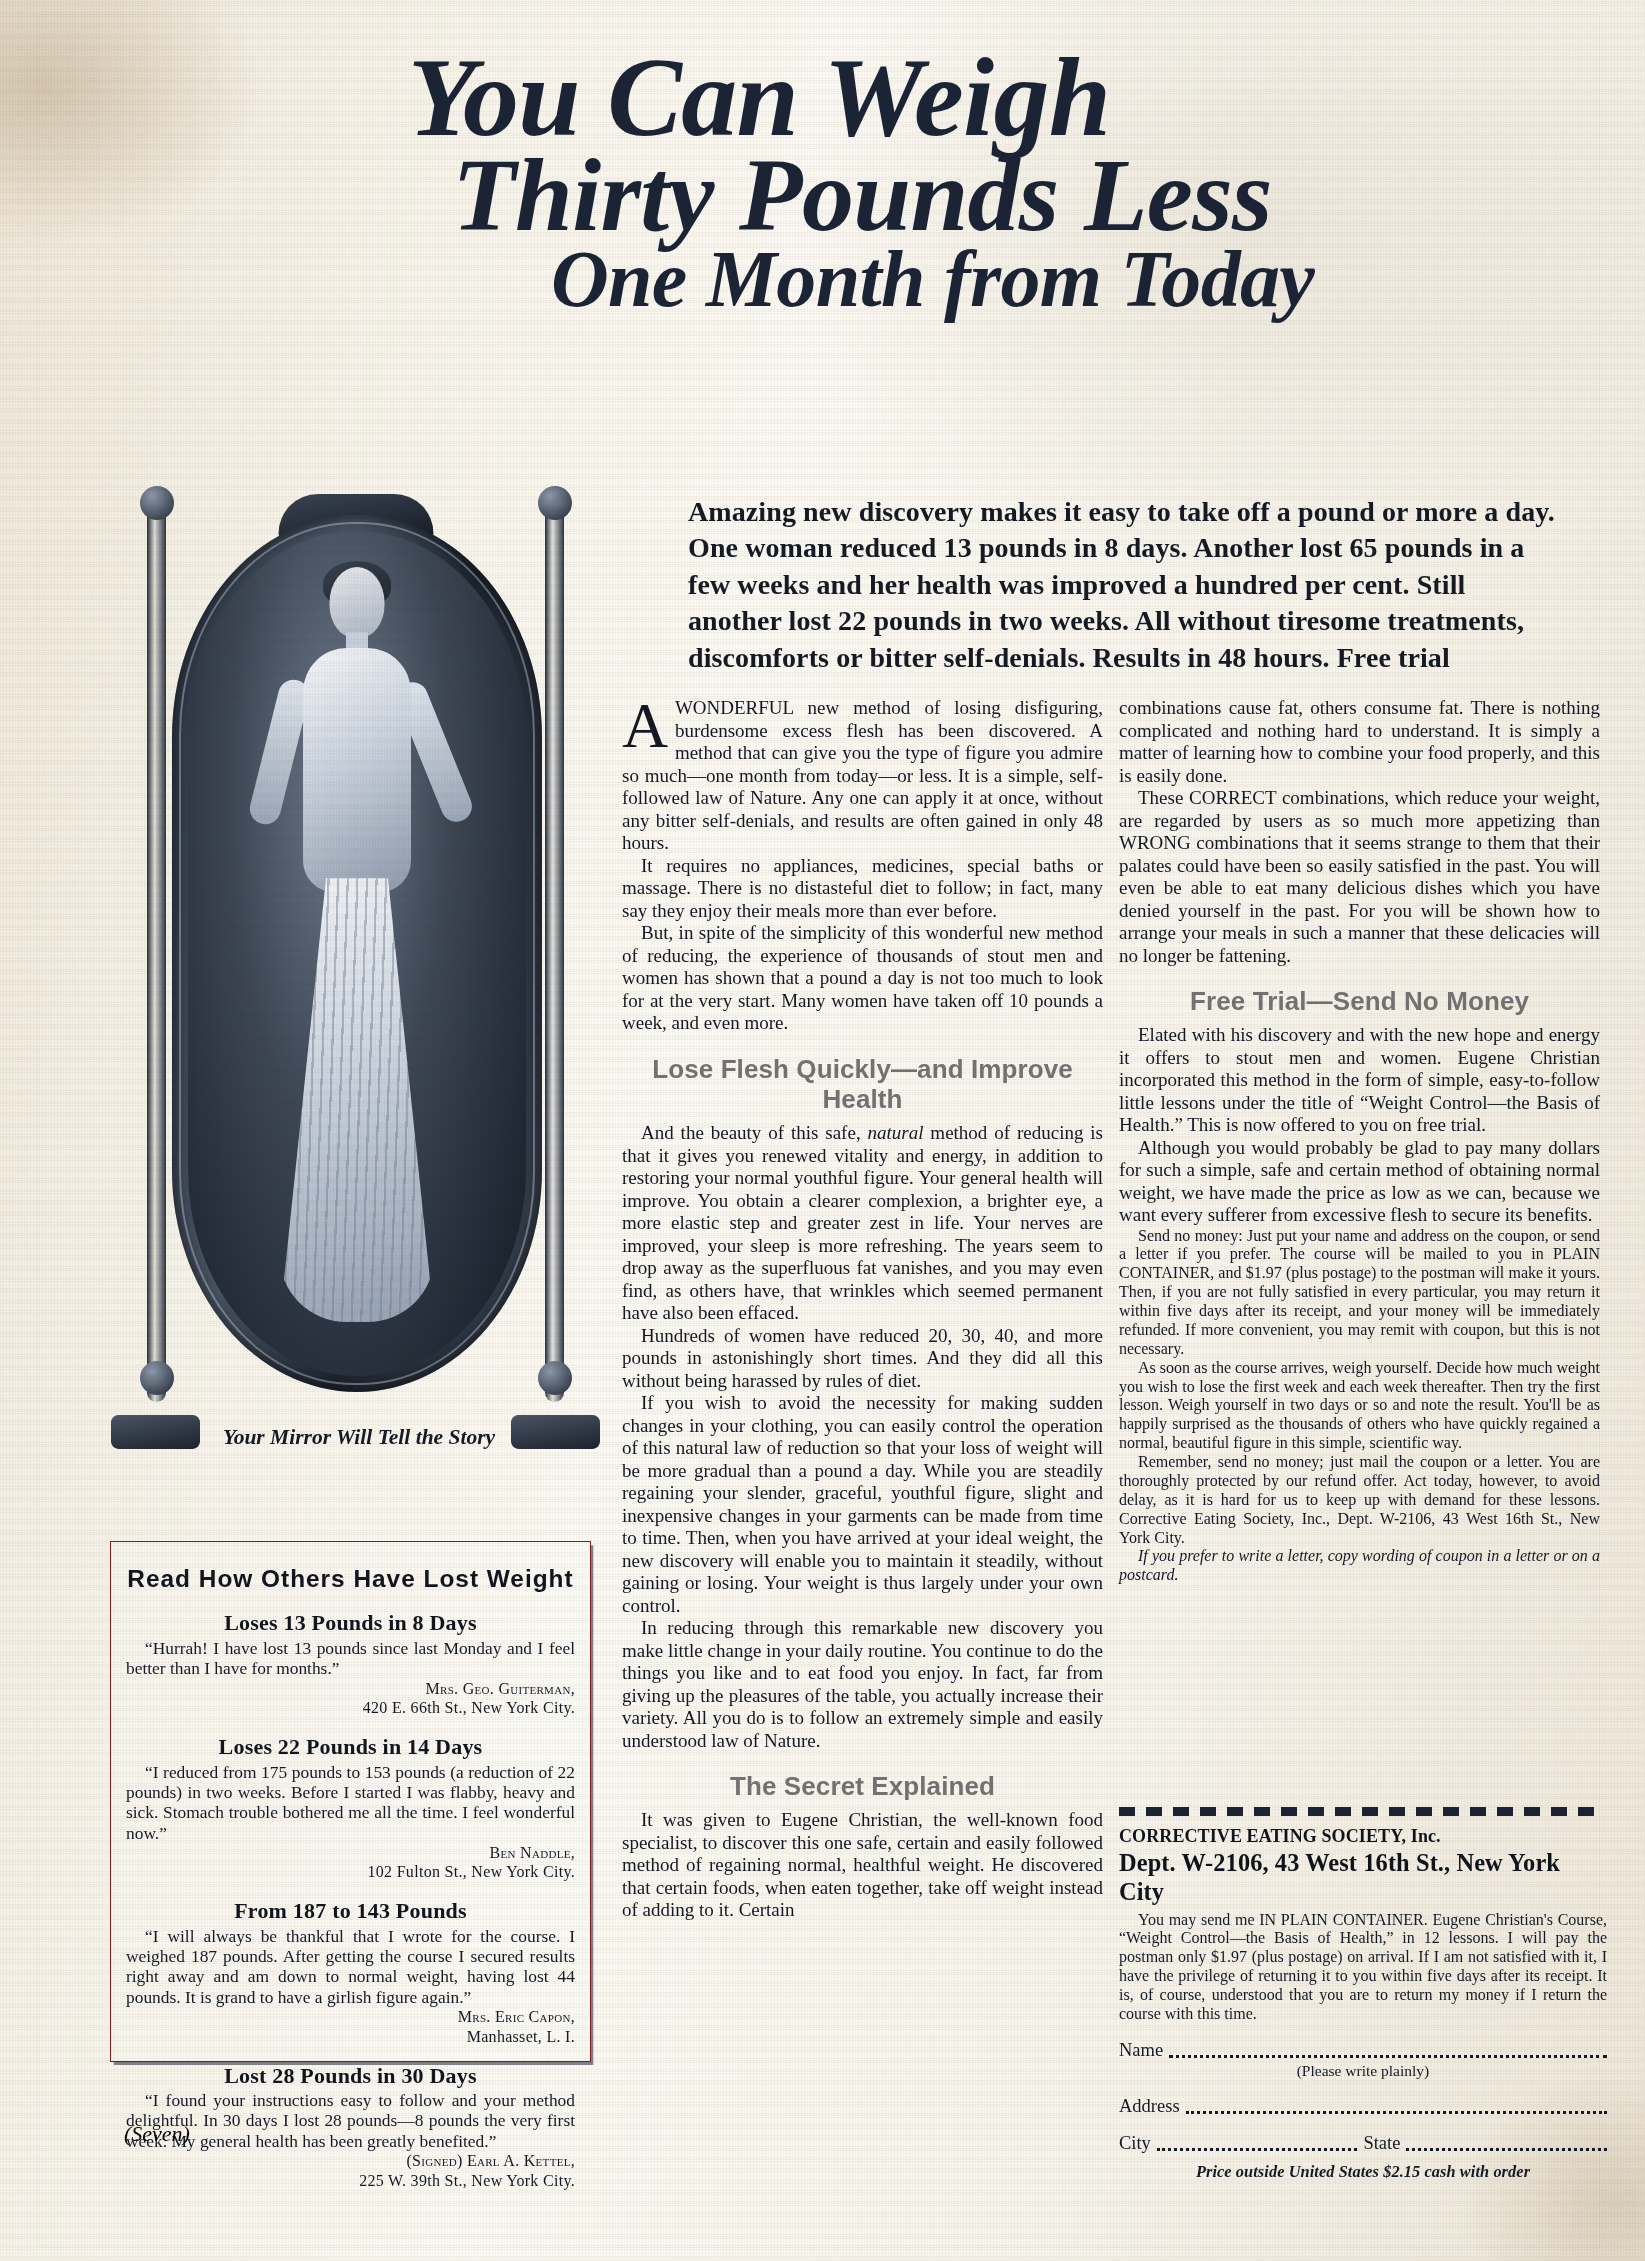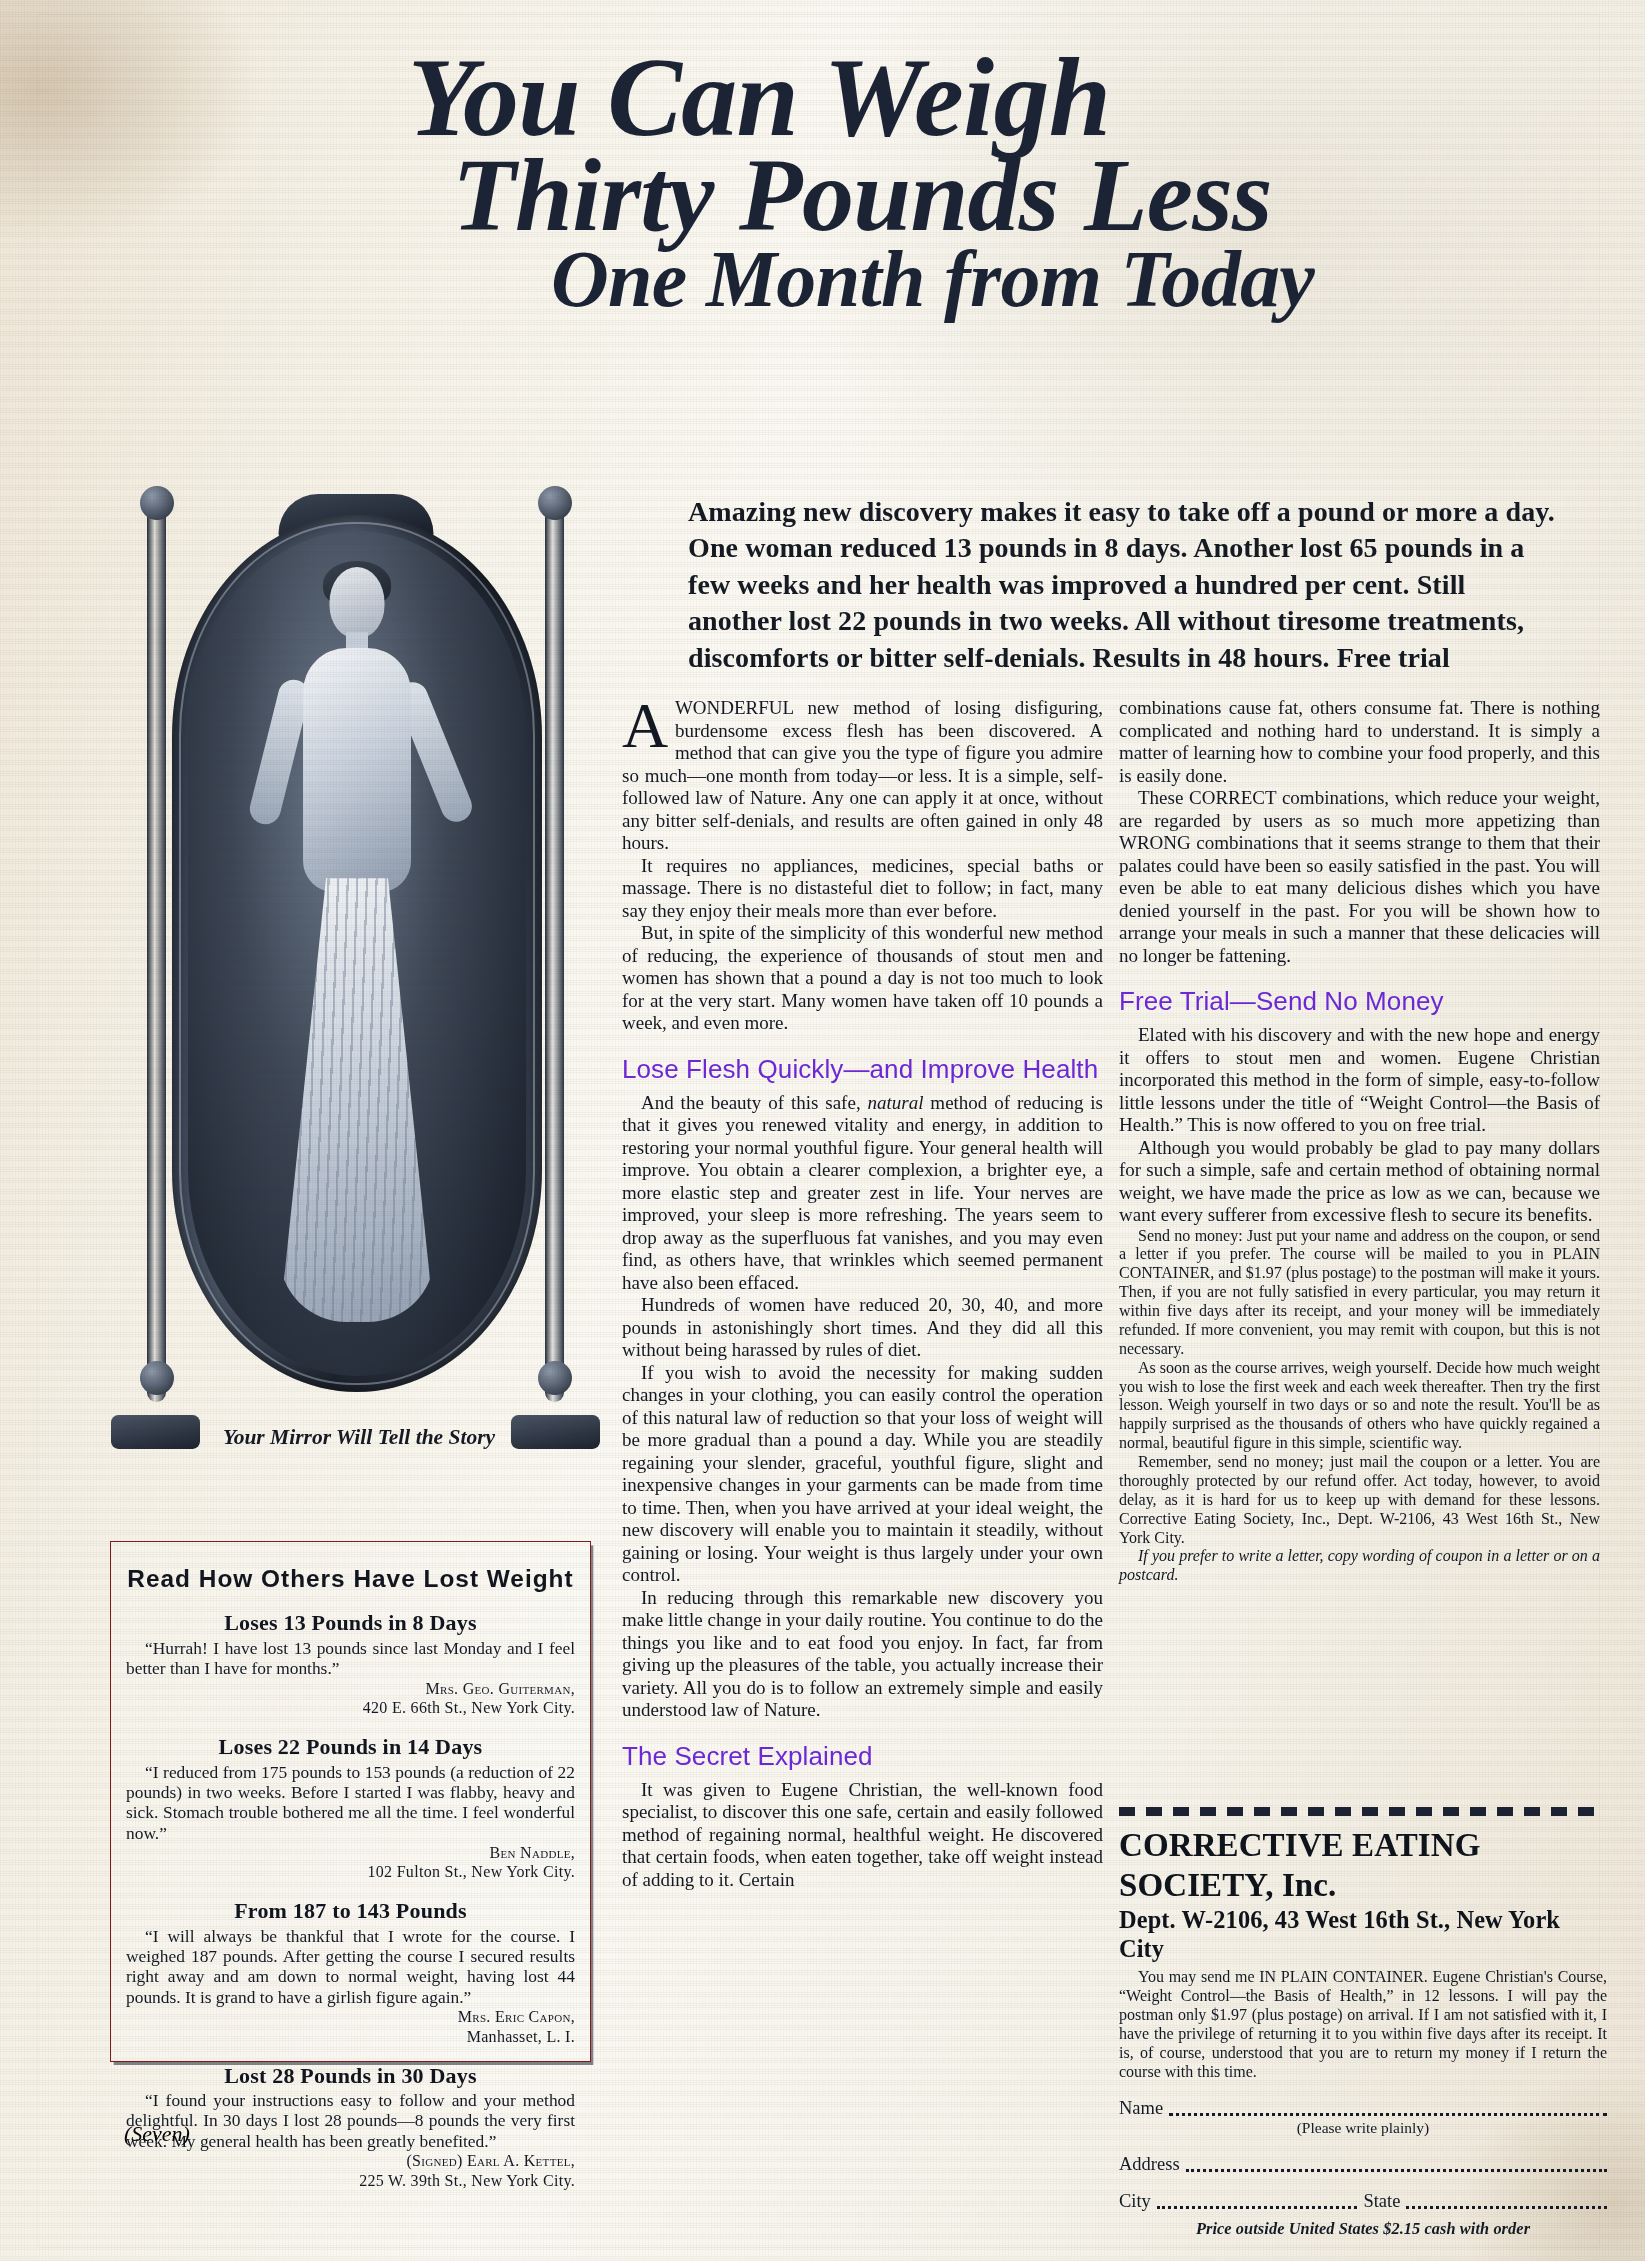--- a/index.html
+++ b/index.html
@@ -145,36 +145,36 @@
   }
   .col.mid{left:622px;height:1465px;}
   .col.right{left:1119px;height:1110px;}
   .col p{margin:0 0 0 0;text-indent:19px;}
   .col p.noind{text-indent:0;}
   .dropcap::first-letter{
     float:left;font-size:64px;line-height:.78;padding:4.4px 6.7px 0 0;
     font-weight:400;font-family:"Liberation Serif", serif;
   }
   .colhead{
-    margin:19px 0 7.4px;font-size:26px;line-height:1.18;
-    font-family:"Liberation Sans", sans-serif;font-weight:400;color:#6d28d9;
+    margin:19px 0 7.4px;text-align:center;font-size:26px;line-height:1.18;
+    font-family:"Liberation Sans", sans-serif;font-weight:700;color:#737373;
     letter-spacing:0.1px;text-indent:0;
   }
   .small{font-size:16px;line-height:1.18;}
   .ital{font-style:italic;}
 
   
   .cut{
     position:absolute;left:1119px;top:1807px;width:479px;height:9px;
     background:repeating-linear-gradient(90deg,#1b2233 0 16.3px,transparent 16.3px 27px);
   }
   .coupon{position:absolute;left:1119px;top:1826px;width:488px;}
   .coupon .c-title{
     font-family:"Liberation Serif", serif;font-weight:700;
-    font-size:33px;line-height:1.2;color:#0e131c;letter-spacing:0.1px;
+    font-size:18px;line-height:1.2;color:#0e131c;letter-spacing:0.1px;
   }
   .coupon .c-sub{
     font-family:"Liberation Serif", serif;font-weight:700;
     font-size:24.4px;line-height:1.2;color:#0e131c;margin-bottom:4.4px;letter-spacing:0.1px;
   }
   .coupon .c-body{
     font-size:16px;line-height:1.18;text-align:justify;color:#131a26;text-indent:19px;
   }
   .field{
     display:flex;align-items:flex-end;font-size:18.5px;color:#131a26;margin-top:16.3px;

